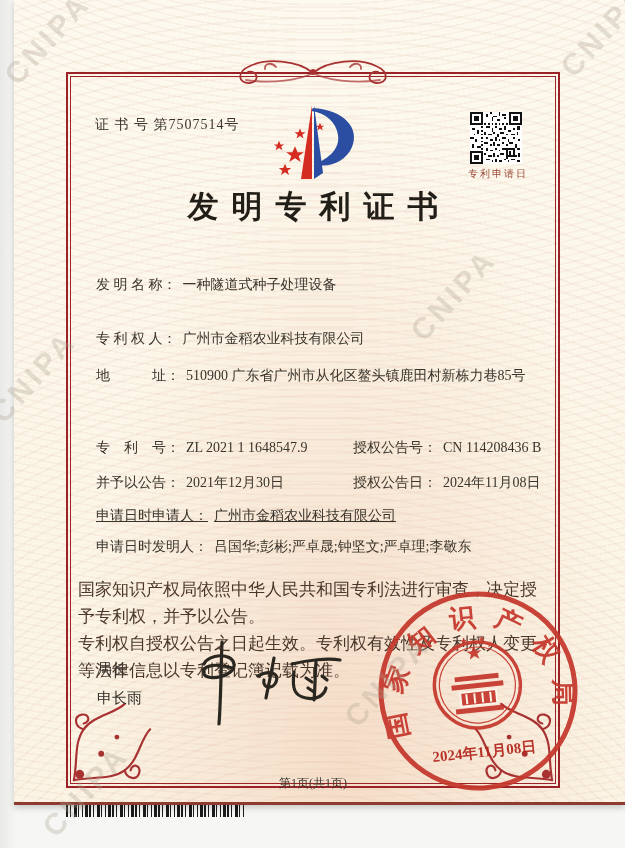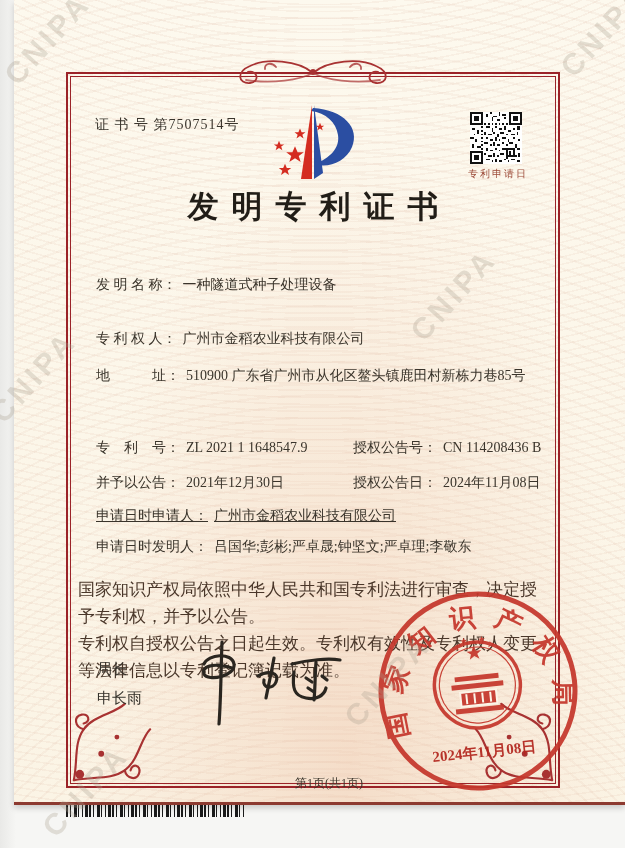--- a/index.html
+++ b/index.html
@@ -36,21 +36,21 @@
   .qr-label{position:absolute;left:450px;top:167px;width:96px;text-align:center;font-size:10px;color:#9c4a38;letter-spacing:2px;z-index:3;}
   .row{position:absolute;left:96px;width:470px;font-size:14px;color:#3a342b;z-index:3;white-space:nowrap;margin-top:24px;}
   .flabel{white-space:pre;}
   .fvalue{margin-left:6px;}
   .pair2{position:absolute;left:257px;top:0;white-space:nowrap;}
   .statement{position:absolute;left:78px;top:576px;width:470px;text-align:left;font-size:17px;line-height:27px;color:#4a372a;z-index:3;}
   .director-title{position:absolute;left:97px;top:660px;font-size:15px;color:#33302a;z-index:3;}
   .director-name{position:absolute;left:97px;top:689px;font-size:15px;color:#33302a;z-index:3;}
   .signature{position:absolute;left:188px;top:636px;z-index:3;}
   .seal{position:absolute;left:372px;top:585px;z-index:4;opacity:.93;}
-  .footer-page{position:absolute;left:66px;top:775px;width:494px;text-align:center;font-size:12px;color:#3a342b;z-index:3;margin-left:16px;}
+  .footer-page{position:absolute;left:66px;top:775px;width:494px;text-align:center;font-size:12px;color:#3a342b;z-index:3;}
   
   .barcode{
     position:absolute;left:66px;top:805px;width:179px;height:12px;z-index:3;
     background:repeating-linear-gradient(90deg,
       #1a1a1a 0 2px, rgba(0,0,0,0) 2px 4px,
       #1a1a1a 4px 5px, rgba(0,0,0,0) 5px 8px,
       #1a1a1a 8px 11px, rgba(0,0,0,0) 11px 12px,
       #1a1a1a 12px 13px, rgba(0,0,0,0) 13px 16px,
       #1a1a1a 16px 17px, rgba(0,0,0,0) 17px 19px,
       #1a1a1a 19px 22px, rgba(0,0,0,0) 22px 23px);

